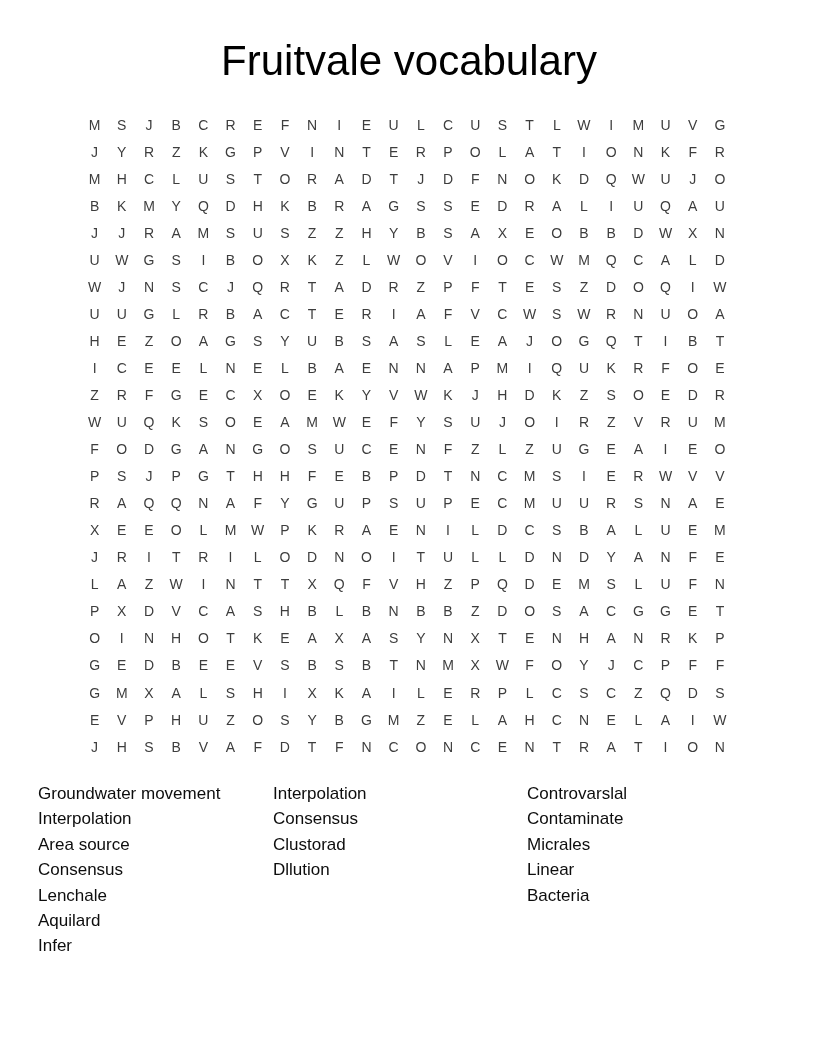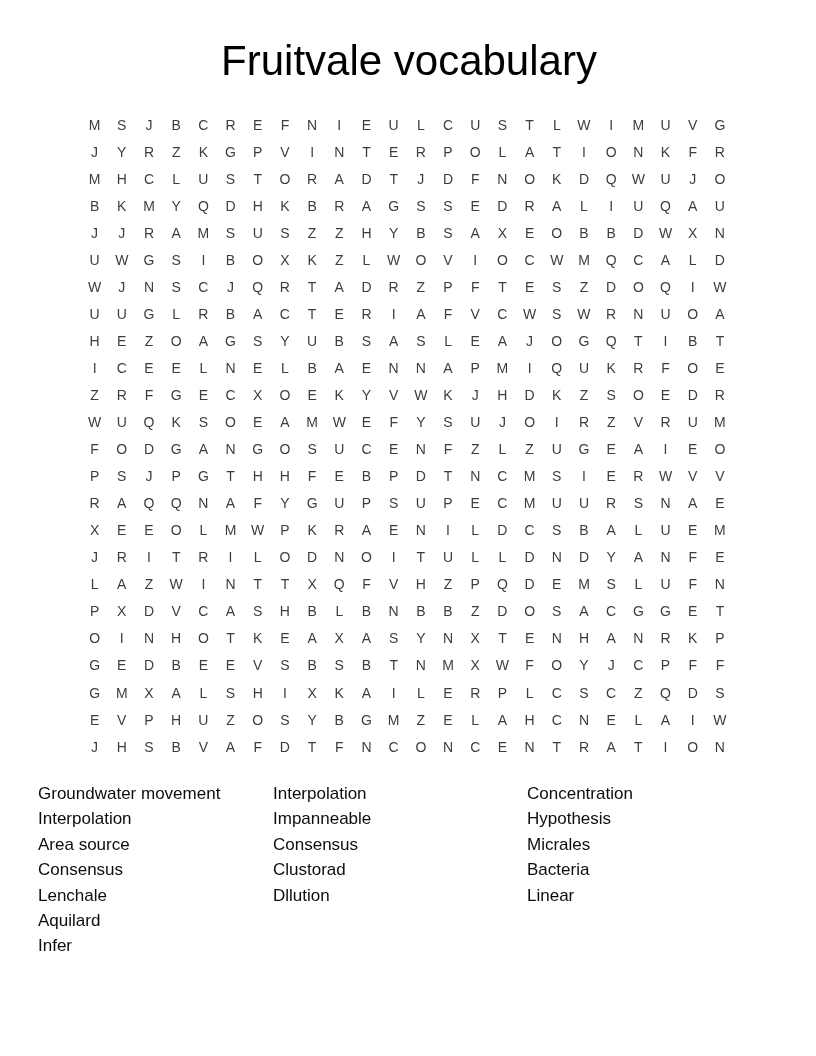--- a/index.html
+++ b/index.html
@@ -653,26 +653,25 @@
         <div class="word">Groundwater movement</div>
         <div class="word">Interpolation</div>
         <div class="word">Area source</div>
         <div class="word">Consensus</div>
         <div class="word">Lenchale</div>
         <div class="word">Aquilard</div>
         <div class="word">Infer</div>
       </div>
       <div class="word-col word-col-1">
         <div class="word">Interpolation</div>
-        <div class="word">Impanneable</div>
         <div class="word">Consensus</div>
         <div class="word">Clustorad</div>
         <div class="word">Dllution</div>
       </div>
       <div class="word-col word-col-2">
-        <div class="word">Concentration</div>
-        <div class="word">Hypothesis</div>
+        <div class="word">Controvarslal</div>
+        <div class="word">Contaminate</div>
         <div class="word">Micrales</div>
+        <div class="word">Linear</div>
         <div class="word">Bacteria</div>
-        <div class="word">Linear</div>
       </div>
     </div>
 </div>
 
 </body></html>

